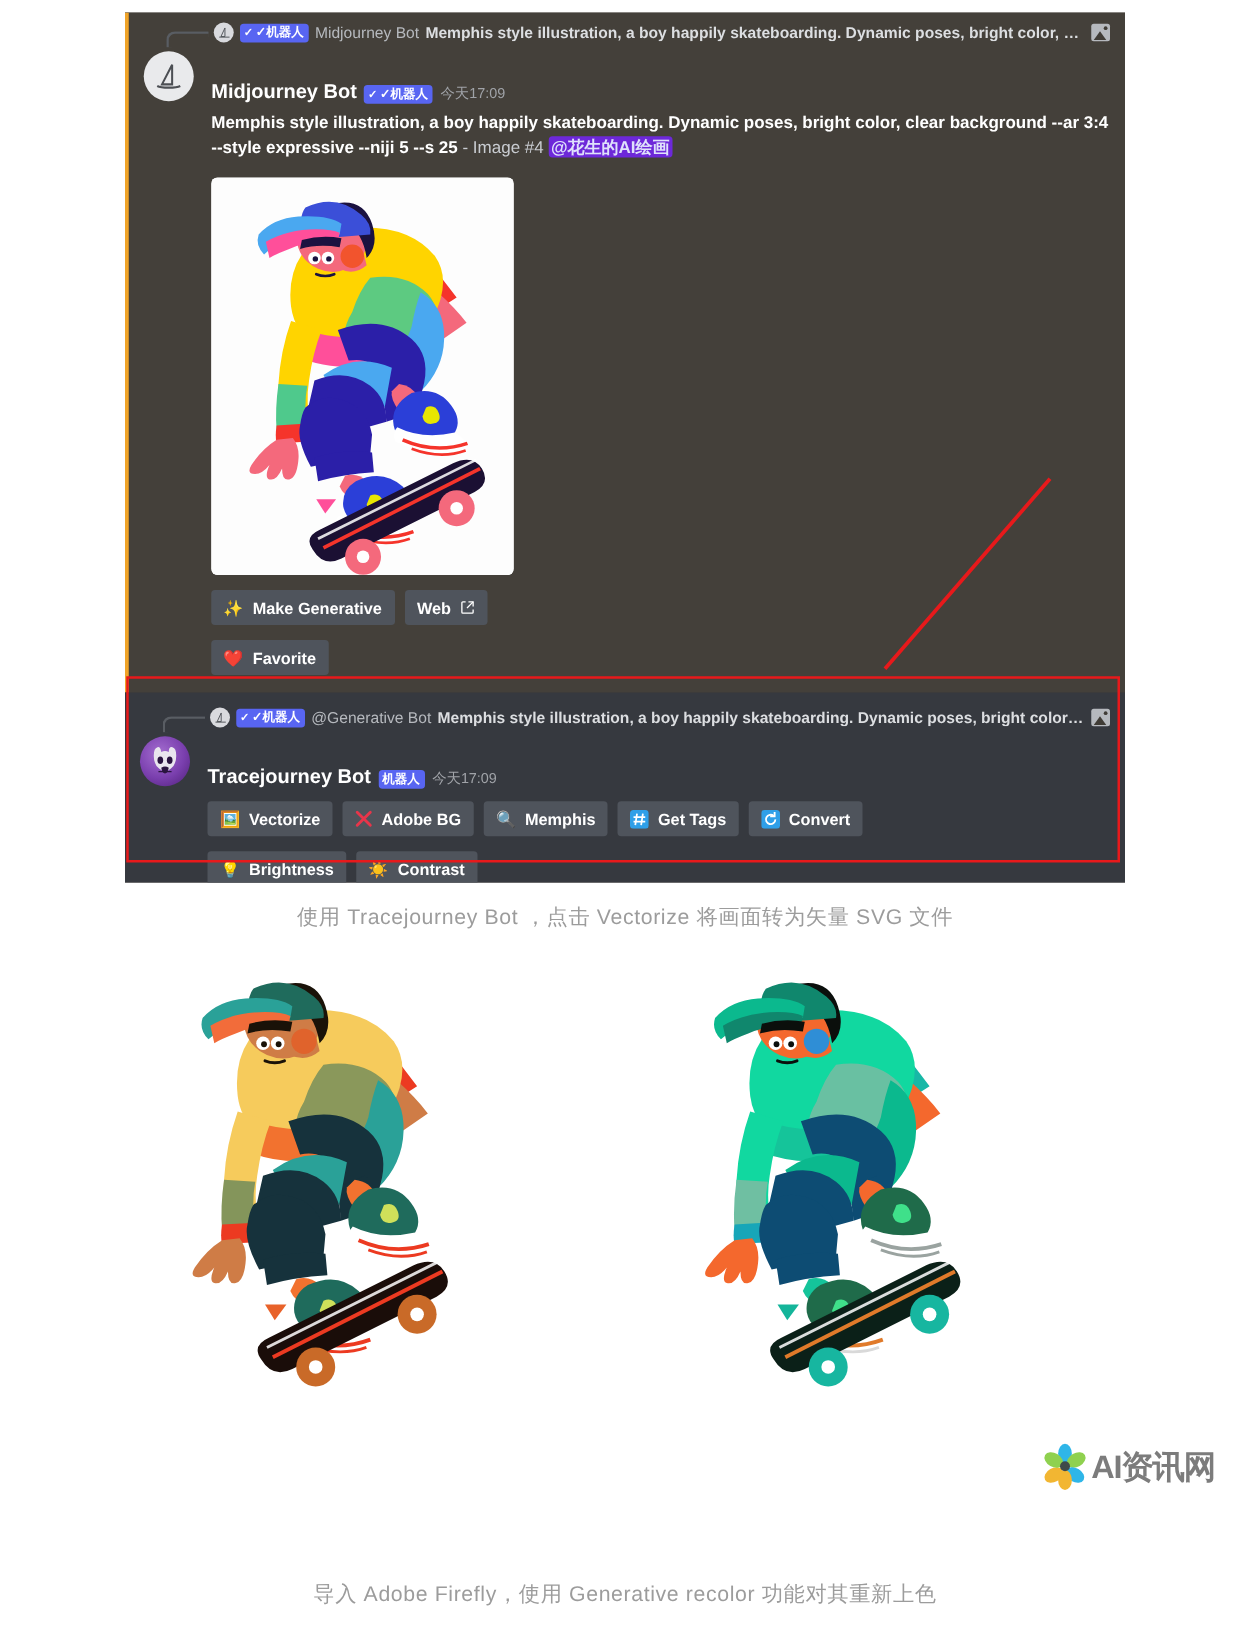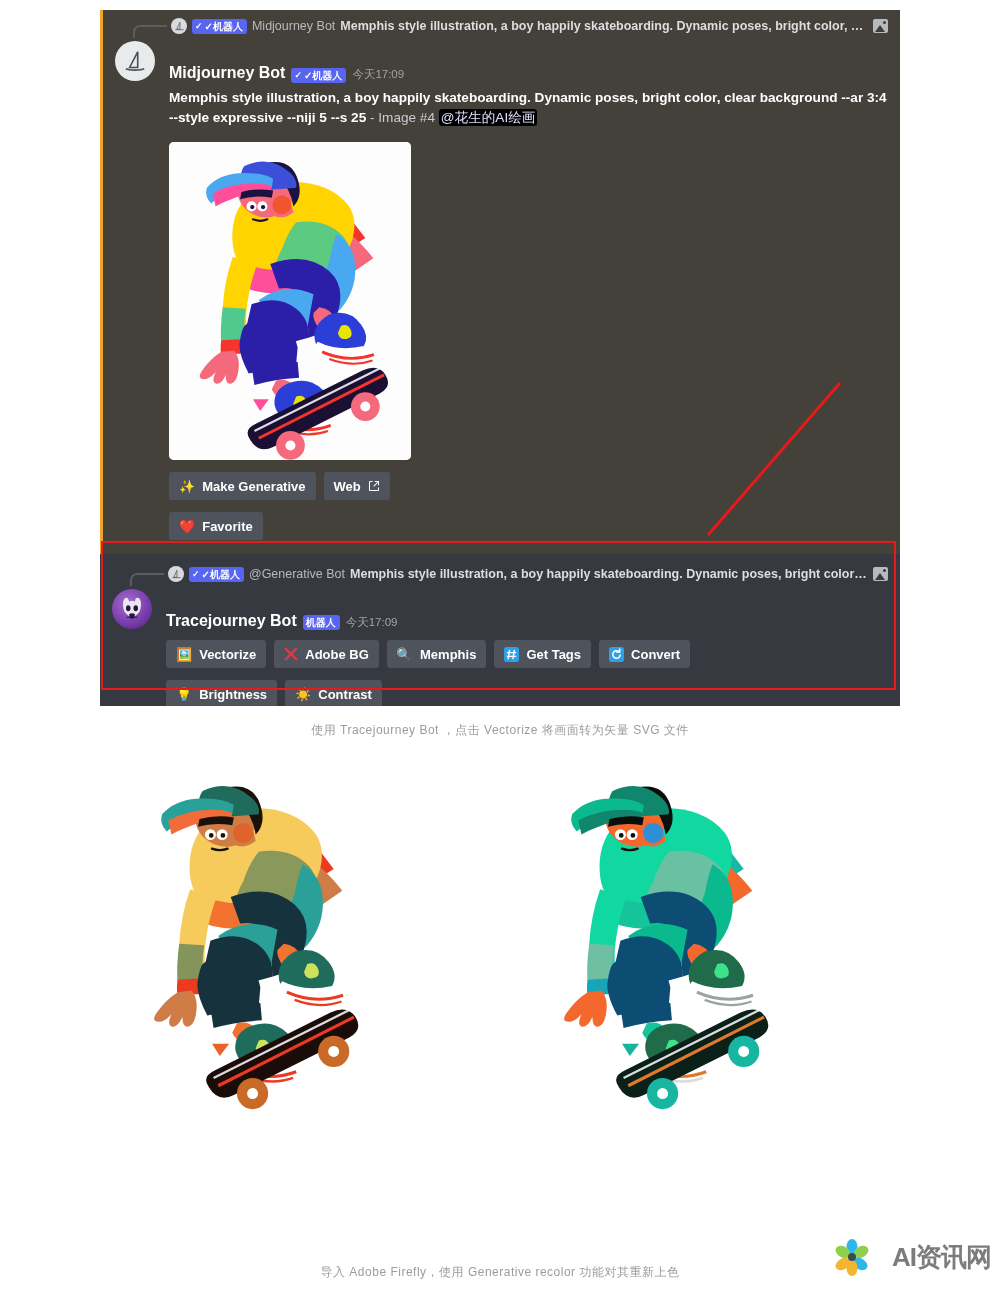--- a/index.html
+++ b/index.html
@@ -157,25 +157,25 @@
     font-size: 13.6px;
     font-weight: bold;
     line-height: 20px;
     margin-top: 5px;
   }
   .prompt-line .dim {
     color: #c9ccd1;
     font-weight: normal;
   }
   .mention {
-    background: #000000;
+    background: #6d28d9;
     color: #dfe1fc;
     border-radius: 3px;
     padding: 1px 2px;
-    font-weight: normal;
+    font-weight: bold;
   }
   .prompt-cn {
     color: #dcdee1;
     font-size: 13.4px;
     line-height: 21px;
     margin-top: 10px;
     font-weight: normal;
   }
 
   .art-card {
@@ -224,41 +224,41 @@
     height: 168px;
     pointer-events: none;
   }
 
   
   .caption {
     position: absolute;
     left: 0; width: 1000px;
     text-align: center;
     color: #9c9c9c;
-    font-size: 12px;
+    font-size: 17px;
     letter-spacing: 0.5px;
   }
   #caption-1 { top: 722px; }
   #caption-2 { top: 1264px; }
 
   
   .recolor-wrap { position: absolute; }
   #recolor-left  { left: 128px; top: 772px; width: 340px; height: 460px; }
   #recolor-right { left: 538px; top: 772px; width: 340px; height: 460px; }
 
   
   #watermark {
     position: absolute;
     left: 832px;
-    top: 1236px;
+    top: 1152px;
     width: 160px;
     height: 42px;
     display: flex;
     align-items: center;
-    gap: 20px;
+    gap: 1px;
   }
   #watermark .wm-text {
     font-size: 26px;
     font-weight: bold;
     color: #7c7c7c;
     font-family: "Liberation Sans", sans-serif;
     letter-spacing: -1px;
   }
 </style>
 </head>

